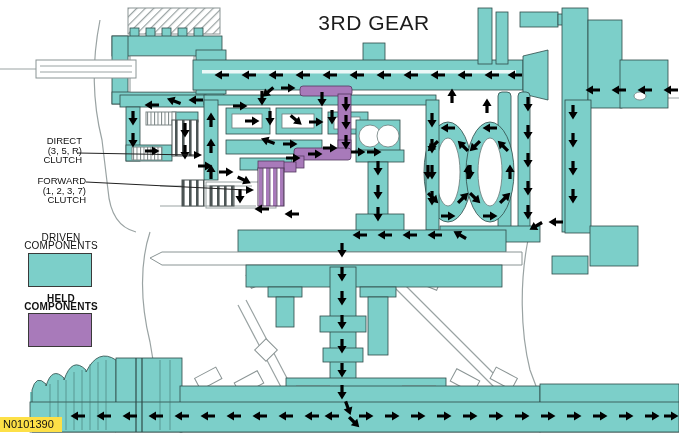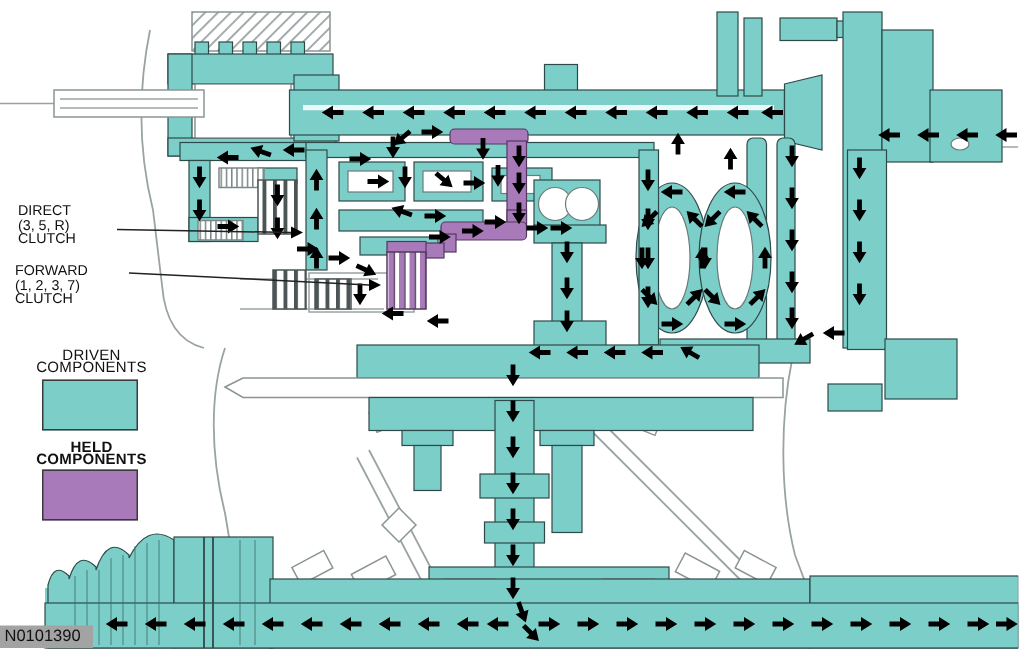--- a/index.html
+++ b/index.html
@@ -3,24 +3,24 @@
 <meta charset="utf-8">
 <style>
   html,body{margin:0;padding:0;background:#fff;}
   #stage{
     position:relative;width:679px;height:446px;background:#fff;overflow:hidden;
     font-family:"Liberation Sans", sans-serif;
   }
   #stage svg{position:absolute;left:0;top:0;}
   .lbl{position:absolute;color:#111;white-space:pre-line;}
   .title{font-size:21px;letter-spacing:.5px;color:#1c1c1c;}
-  .callout{font-size:9.5px;line-height:9.5px;text-align:left;}
+  .callout{font-size:9.5px;line-height:9.5px;text-align:right;}
   .legendlbl{font-size:10px;line-height:8px;text-align:center;letter-spacing:.2px;}
   .swatch{position:absolute;width:64px;height:34px;border:1px solid #3a3a3a;box-sizing:border-box;}
-  .figid{font-size:11px;background:#a3a3a3;padding:1px 8px 2px 3px;}
+  .figid{font-size:11px;background:#fde047;padding:1px 8px 2px 3px;}
   
   .teal{fill:#7CCFC9;stroke:#2E4A48;stroke-width:.8;}
   .tealNS{fill:#7CCFC9;stroke:none;}
   .white{fill:#fff;stroke:#6b7b7a;stroke-width:.8;}
   .purple{fill:#A87ABA;stroke:#53395f;stroke-width:.8;}
   .case{fill:none;stroke:#9AA3A3;stroke-width:1.2;}
   .caseF{fill:#fff;stroke:#8a9494;stroke-width:1;}
   .seam{stroke:#2E4A48;stroke-width:1.2;}
 </style>
 </head>
@@ -334,20 +334,21 @@
   </g>
 
   <g>
     <line x1="78" y1="153" x2="194" y2="155" stroke="#222" stroke-width="1"></line>
     <polygon points="194,151 202,155 194,159" fill="#000"></polygon>
     <line x1="86" y1="182" x2="246" y2="190" stroke="#222" stroke-width="1"></line>
     <polygon points="246,186 254,190 246,194" fill="#000"></polygon>
   </g>
 </svg>
 
+<div class="lbl title" style="left:374px;top:11px;transform:translateX(-50%);">3RD GEAR</div>
 
 <div class="lbl callout" style="left:12px;top:136px;width:70px;">DIRECT
 (3, 5, R)
 CLUTCH</div>
 
 <div class="lbl callout" style="left:10px;top:176px;width:76px;">FORWARD
 (1, 2, 3, 7)
 CLUTCH</div>
 
 <div class="lbl legendlbl" style="left:24px;top:234px;width:74px;">DRIVEN

